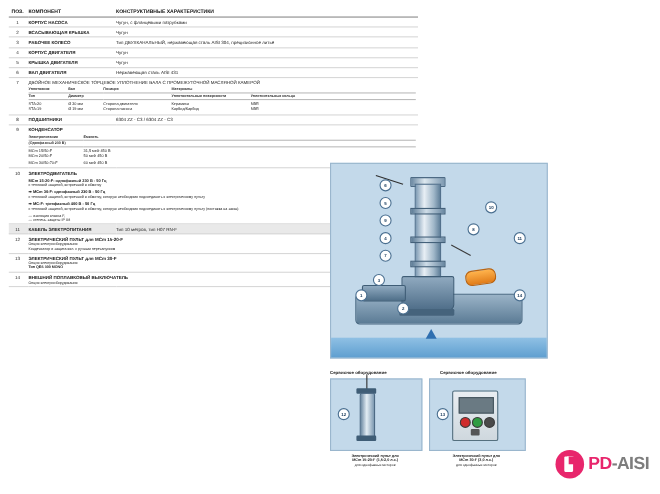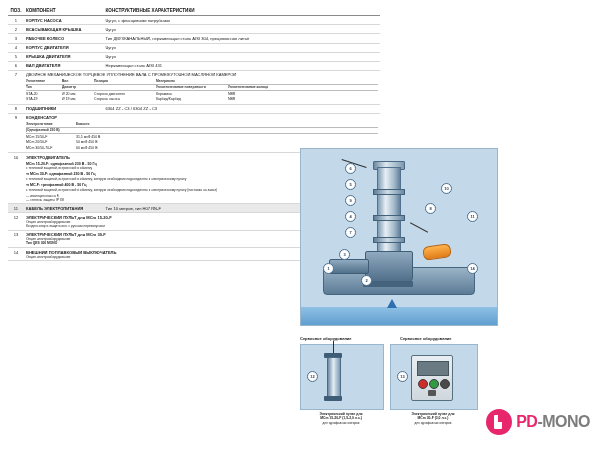--- a/index.html
+++ b/index.html
@@ -585,17 +585,17 @@
 
   <div class="caption" style="left:388px; top:412px; width:90px;">
     <div>Электрический пульт для</div>
     <div>MCm 30-F (3,0 л.с.)</div>
     <div class="thin">для однофазных моторов</div>
   </div>
 
   <div class="logo">
     <div class="logo-mark"></div>
     <div class="logo-text">
-      <span class="pd">PD</span><span>-</span><span>MONO</span>
+      <span class="pd">PD</span><span>-</span><span>AISI</span>
     </div>
   </div>
 
 </div>
 
 </body></html>

